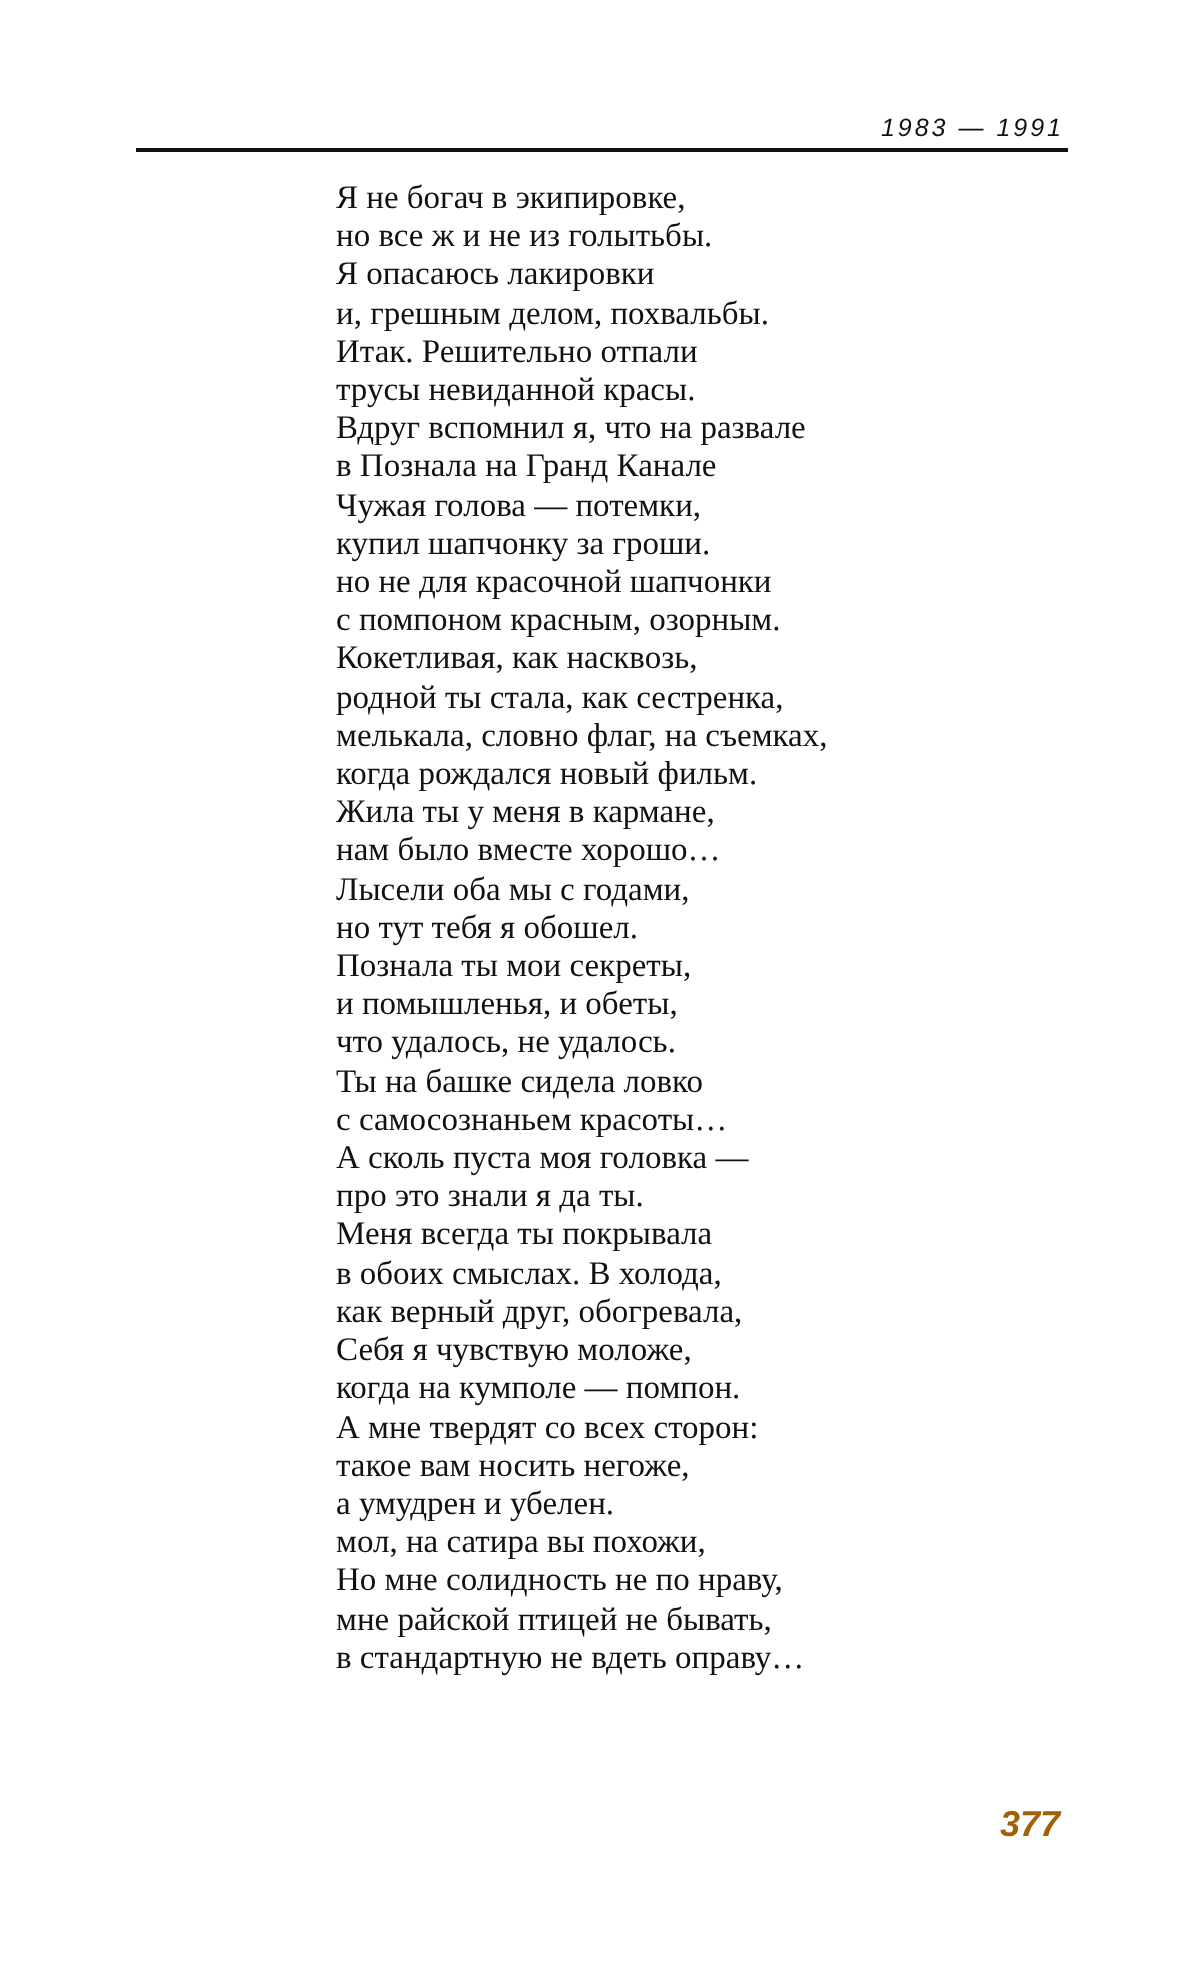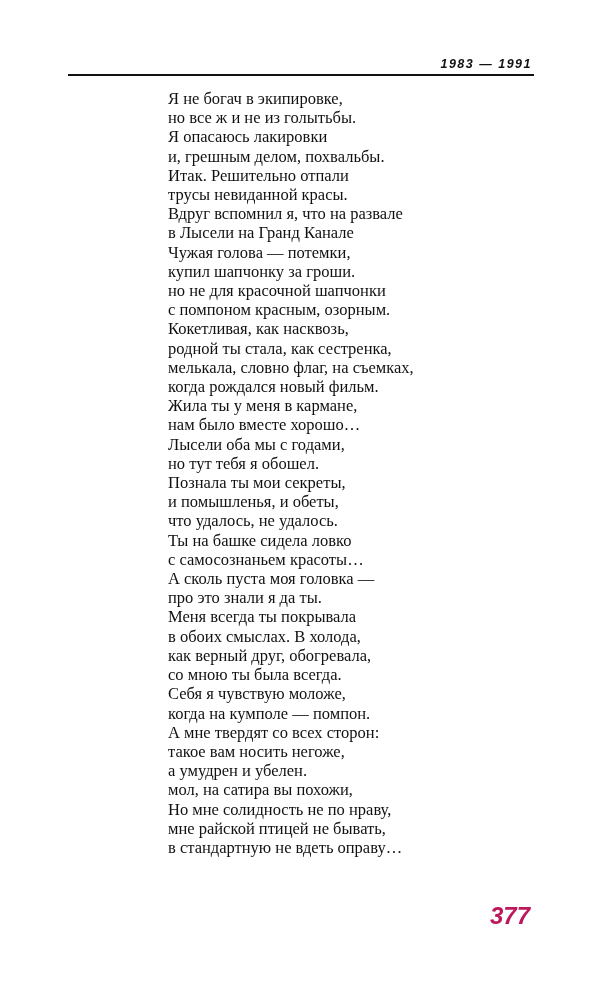--- a/index.html
+++ b/index.html
@@ -1,51 +1,51 @@
 <!DOCTYPE html>
 <html><head>
 <meta charset="utf-8">
 <style>
   html, body { margin:0; padding:0; }
   body { width:600px; height:982px; background:#ffffff; position:relative; overflow:hidden; }
   .header-title {
     position:absolute; right:68px; top:57px;
-    font-family:"Liberation Sans", sans-serif; font-style:italic; font-weight:bold;
+    font-family:"Liberation Sans", sans-serif; font-style:italic; font-weight:normal;
     font-size:12.5px; letter-spacing:1.5px; color:#111;
   }
   .header-rule {
     position:absolute; left:68px; top:74px; width:466px; height:2px; background:#111;
   }
   .poem {
     position:absolute; left:168px; top:89px;
     font-family:"Liberation Serif", serif; font-size:16.5px; line-height:19.2px;
     color:#111; white-space:nowrap;
   }
   .poem-line { display:block; }
   .page-number {
     position:absolute; right:70px; top:902px;
     font-family:"Liberation Sans", sans-serif; font-style:italic; font-weight:bold;
-    font-size:24px; color:#be185d;
+    font-size:18px; color:#a16207;
   }
 </style>
 </head>
 <body>
 
 <div class="header-title">1983 — 1991</div>
 <div class="header-rule"></div>
 
 <div class="poem" id="poem">
     <span class="poem-line">Я не богач в экипировке,</span>
     <span class="poem-line">но все ж и не из голытьбы.</span>
     <span class="poem-line">Я опасаюсь лакировки</span>
     <span class="poem-line">и, грешным делом, похвальбы.</span>
     <span class="poem-line">Итак. Решительно отпали</span>
     <span class="poem-line">трусы невиданной красы.</span>
     <span class="poem-line">Вдруг вспомнил я, что на развале</span>
-    <span class="poem-line">в Лысели на Гранд Канале</span>
+    <span class="poem-line">в Познала на Гранд Канале</span>
     <span class="poem-line">Чужая голова — потемки,</span>
     <span class="poem-line">купил шапчонку за гроши.</span>
     <span class="poem-line">но не для красочной шапчонки</span>
     <span class="poem-line">с помпоном красным, озорным.</span>
     <span class="poem-line">Кокетливая, как насквозь,</span>
     <span class="poem-line">родной ты стала, как сестренка,</span>
     <span class="poem-line">мелькала, словно флаг, на съемках,</span>
     <span class="poem-line">когда рождался новый фильм.</span>
     <span class="poem-line">Жила ты у меня в кармане,</span>
     <span class="poem-line">нам было вместе хорошо…</span>
@@ -54,21 +54,20 @@
     <span class="poem-line">Познала ты мои секреты,</span>
     <span class="poem-line">и помышленья, и обеты,</span>
     <span class="poem-line">что удалось, не удалось.</span>
     <span class="poem-line">Ты на башке сидела ловко</span>
     <span class="poem-line">с самосознаньем красоты…</span>
     <span class="poem-line">А сколь пуста моя головка —</span>
     <span class="poem-line">про это знали я да ты.</span>
     <span class="poem-line">Меня всегда ты покрывала</span>
     <span class="poem-line">в обоих смыслах. В холода,</span>
     <span class="poem-line">как верный друг, обогревала,</span>
-    <span class="poem-line">со мною ты была всегда.</span>
     <span class="poem-line">Себя я чувствую моложе,</span>
     <span class="poem-line">когда на кумполе — помпон.</span>
     <span class="poem-line">А мне твердят со всех сторон:</span>
     <span class="poem-line">такое вам носить негоже,</span>
     <span class="poem-line">а умудрен и убелен.</span>
     <span class="poem-line">мол, на сатира вы похожи,</span>
     <span class="poem-line">Но мне солидность не по нраву,</span>
     <span class="poem-line">мне райской птицей не бывать,</span>
     <span class="poem-line">в стандартную не вдеть оправу…</span>
   </div>

